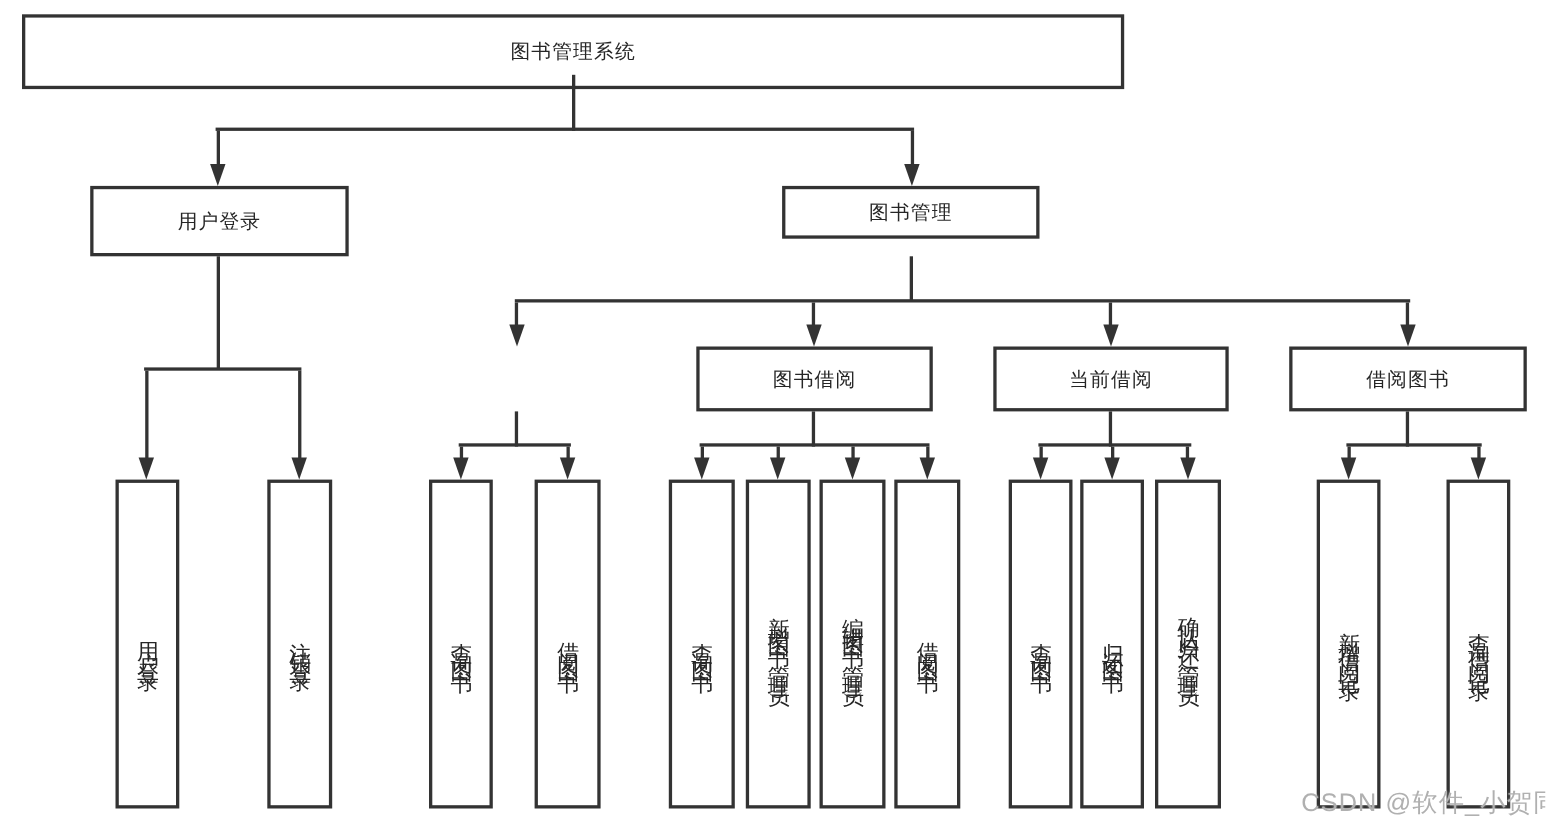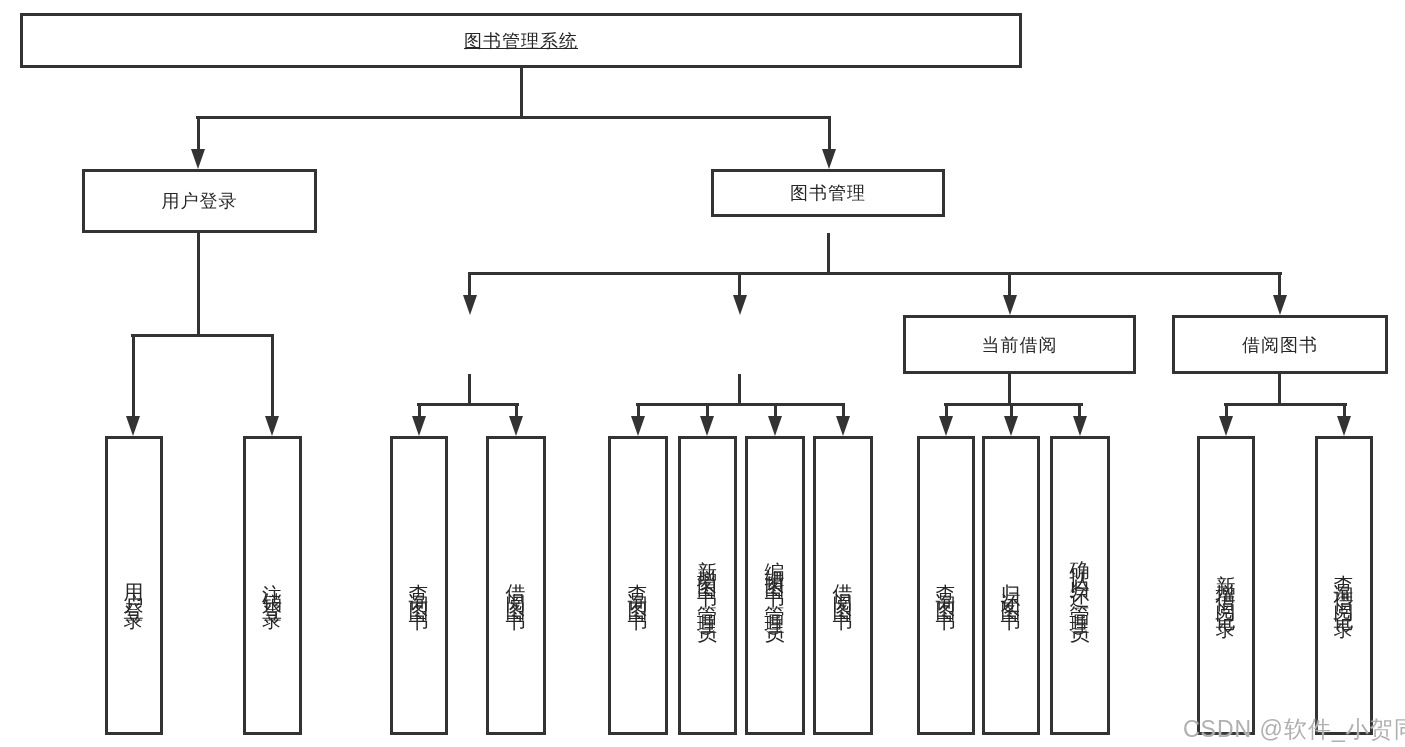--- a/index.html
+++ b/index.html
@@ -69,32 +69,35 @@
     white-space: nowrap;
     z-index: 9;
     text-shadow: 0 0 2px rgba(255,255,255,0.7);
   }
 </style>
 </head>
 <body>
 
 <div class="canvas">
 
-  <div class="node" style="left:20px; top:13px; width:1002px; height:55px;text-decoration:underline;">
+  <div class="node" style="left:20px; top:13px; width:1002px; height:68px;">
     <span>图书管理系统</span>
   </div>
 
   <div class="node" style="left:82px; top:169px; width:235px; height:64px;">
     <span>用户登录</span>
   </div>
   <div class="node" style="left:711px; top:169px; width:234px; height:48px;">
     <span>图书管理</span>
   </div>
 
-  <div class="node" style="left:903px; top:315px; width:233px; height:59px;">
+  <div class="node" style="left:633px; top:315px; width:215px; height:59px;">
+    <span>图书借阅</span>
+  </div>
+  <div class="node" style="left:903px; top:315px; width:214px; height:59px;">
     <span>当前借阅</span>
   </div>
   <div class="node" style="left:1172px; top:315px; width:216px; height:59px;">
     <span>借阅图书</span>
   </div>
 
   <div class="vnode" style="left:105px; top:436px; width:58px; height:299px;">
     <span class="vtext">用户登录</span>
   </div>
   <div class="vnode" style="left:243px; top:436px; width:59px; height:299px;">

